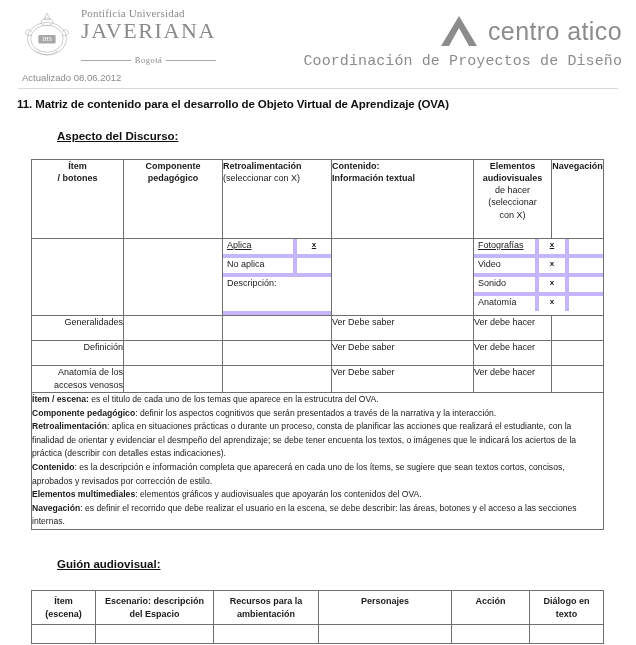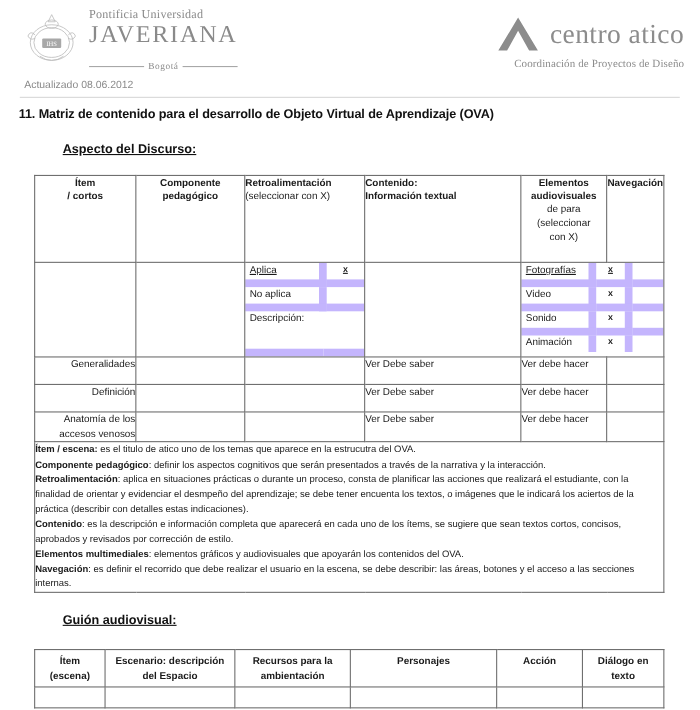--- a/index.html
+++ b/index.html
@@ -81,29 +81,29 @@
     display: flex;
     align-items: center;
     gap: 9px;
     justify-content: flex-end;
   }
   .atico-mark {
     width: 40px;
     height: 34px;
   }
   .atico-word {
-    font-family: Liberation Serif, serif;
+    font-family: Liberation Sans, sans-serif;
     font-size: 25px;
     color: #8c8c8c;
     letter-spacing: 0.4px;
     line-height: 1;
   }
   .atico-sub {
-    font-family: Liberation Serif, serif;
-    font-size: 10px;
+    font-family: Liberation Mono, monospace;
+    font-size: 15px;
     color: #8c8c8c;
     margin-top: 5px;
     letter-spacing: 0.1px;
   }
 
   .updated {
     position: absolute;
     left: 22px;
     top: 72px;
     font-size: 9.5px;
@@ -185,21 +185,21 @@
     font-weight: normal;
   }
 
   .subgrid {
     width: 100%;
     border-collapse: collapse;
     table-layout: fixed;
     font-size: 9px;
   }
   .subgrid td {
-    border: 7px solid #c4b5fd;
+    border: 4px solid #c4b5fd;
     padding: 1px 4px;
     height: 13px;
     line-height: 1.3;
   }
   .subgrid td.mark {
     text-align: center;
     font-weight: bold;
     font-size: 8px;
   }
   .subgrid tr:first-child td { border-top: none; text-decoration: underline; }
@@ -311,38 +311,38 @@
     <col style="width:109px">
     <col style="width:142px">
     <col style="width:78px">
     <col style="width:52px">
   </colgroup>
 
   <tbody>
       <tr>
     <td class="hcell" style="height:78px">
       <span>Ítem</span><br>
-      <span>/ cortos</span>
+      <span>/ botones</span>
     </td>
     <td class="hcell">
       <span>Componente</span><br>
       <span>pedagógico</span>
     </td>
     <td class="hcell-left">
       <span>Retroalimentación</span><br>
       <span class="sub">(seleccionar con X)</span>
     </td>
     <td class="hcell-left">
       <span>Contenido:</span><br>
       <span>Información textual</span>
     </td>
     <td class="hcell">
       <span>Elementos</span><br>
       <span>audiovisuales</span><br>
-      <span class="sub">de para</span><br>
+      <span class="sub">de hacer</span><br>
       <span class="sub">(seleccionar</span><br>
       <span class="sub">con X)</span>
     </td>
     <td class="hcell">Navegación</td>
   </tr>
 
   <tr>
     <td class="empty-cell" style="height:62px"></td>
     <td class="empty-cell"></td>
     <td class="nowrap-cell">
@@ -375,21 +375,21 @@
           <td>Video</td>
           <td class="mark">x</td>
           <td style="border-right:none"></td>
         </tr>
         <tr>
           <td>Sonido</td>
           <td class="mark">x</td>
           <td style="border-right:none"></td>
         </tr>
         <tr>
-          <td style="border-bottom:none">Animación</td>
+          <td style="border-bottom:none">Anatomía</td>
           <td class="mark" style="border-bottom:none">x</td>
           <td style="border-right:none;border-bottom:none"></td>
         </tr>
       </tbody>
           </table>
     </td>
   </tr>
 
   <tr>
     <td class="row-label" style="height:24px">Generalidades</td>
@@ -414,21 +414,21 @@
     <td class="empty-cell"></td>
     <td class="empty-cell"></td>
     <td class="row-text">Ver Debe saber</td>
     <td class="row-text">Ver debe hacer</td>
     <td class="empty-cell"></td>
   </tr>
 
   <tr>
     <td class="notes-cell" colspan="6">
       <p>
-        <b>Ítem / escena:</b><span> es el titulo de atico uno de los temas que aparece en la estrucutra del OVA.</span>
+        <b>Ítem / escena:</b><span> es el titulo de cada uno de los temas que aparece en la estrucutra del OVA.</span>
       </p>
       <p>
         <b>Componente pedagógico</b><span>: definir los aspectos cognitivos que serán presentados a través de la narrativa y la interacción.</span>
       </p>
       <p>
         <b>Retroalimentación</b><span>: aplica en situaciones prácticas o durante un proceso, consta de planificar las acciones que realizará el estudiante, con la finalidad de orientar y evidenciar el desmpeño del aprendizaje; se debe tener encuenta los textos, o imágenes que le indicará los aciertos de la práctica (describir con detalles estas indicaciones).</span>
       </p>
       <p>
         <b>Contenido</b><span>: es la descripción e información completa que aparecerá en cada uno de los ítems, se sugiere que sean textos cortos, concisos, aprobados y revisados por corrección de estilo.</span>
       </p>

